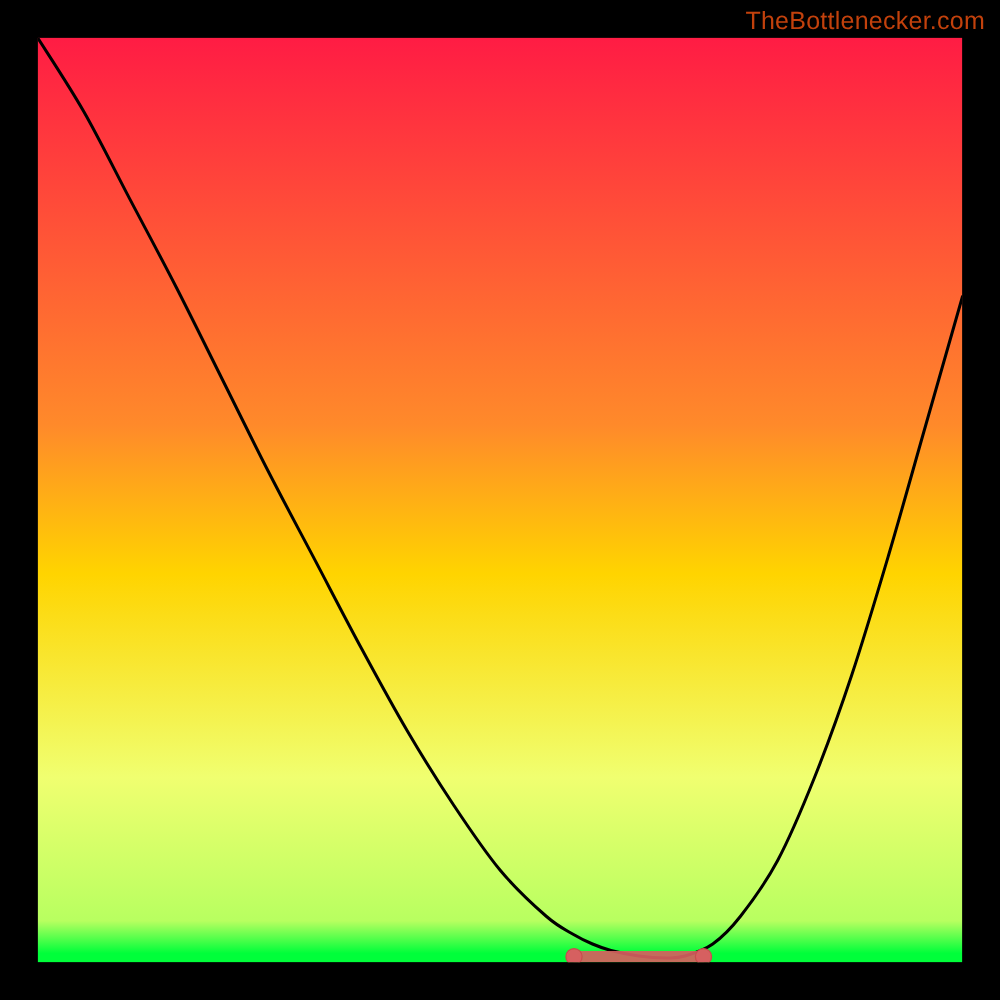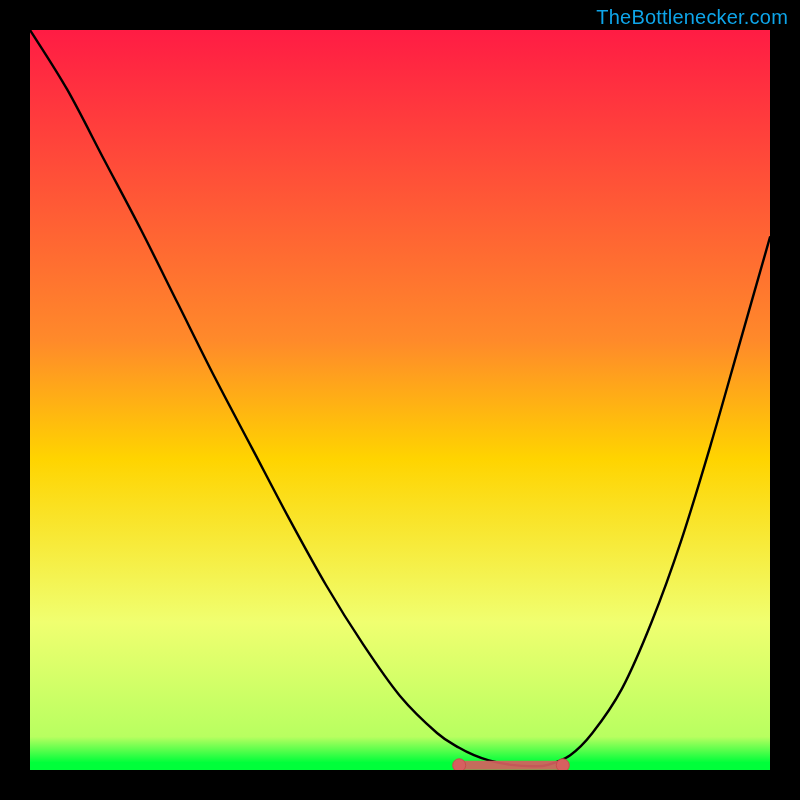--- a/index.html
+++ b/index.html
@@ -22,21 +22,21 @@
     left: 30px;
     top: 30px;
     width: 740px;
     height: 740px;
     overflow: hidden;
   }
   .watermark {
     position: absolute;
     top: 6px;
     right: 12px;
-    color: #0ea5e9;
+    color: #c2410c;
     font-size: 20px;
     font-weight: 500;
     letter-spacing: 0.2px;
     text-align: right;
     white-space: nowrap;
   }
 </style>
 </head>
 <body>
 

